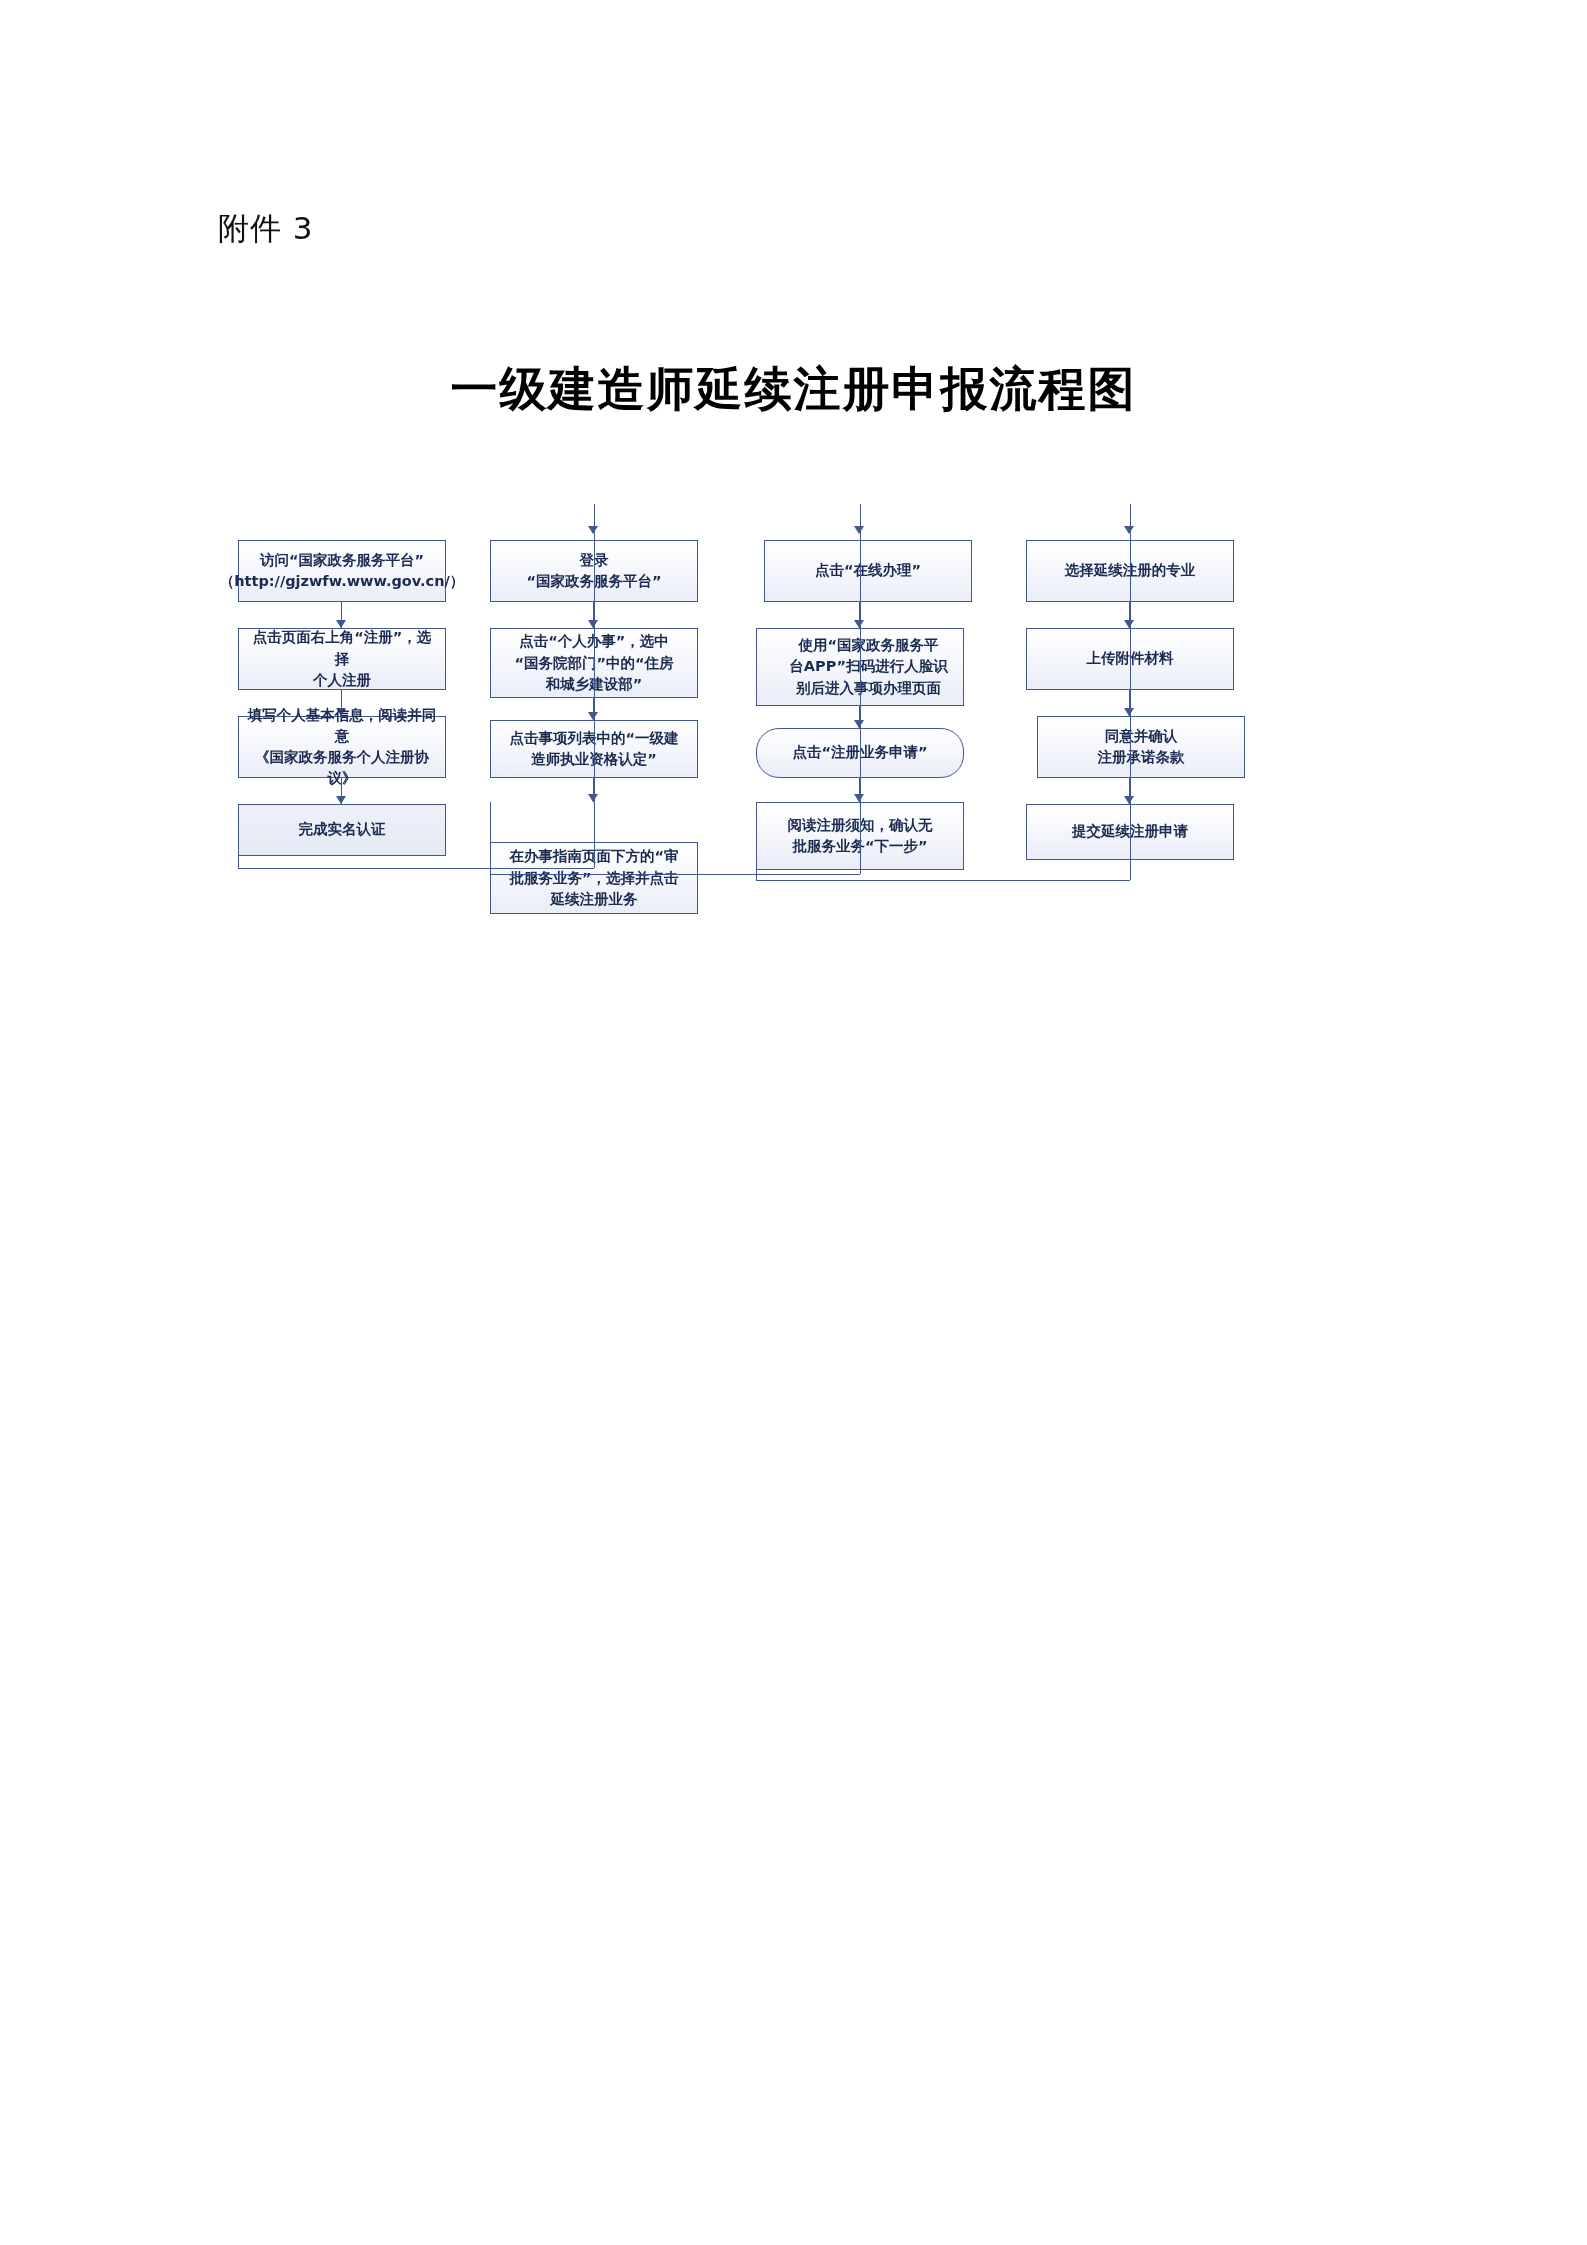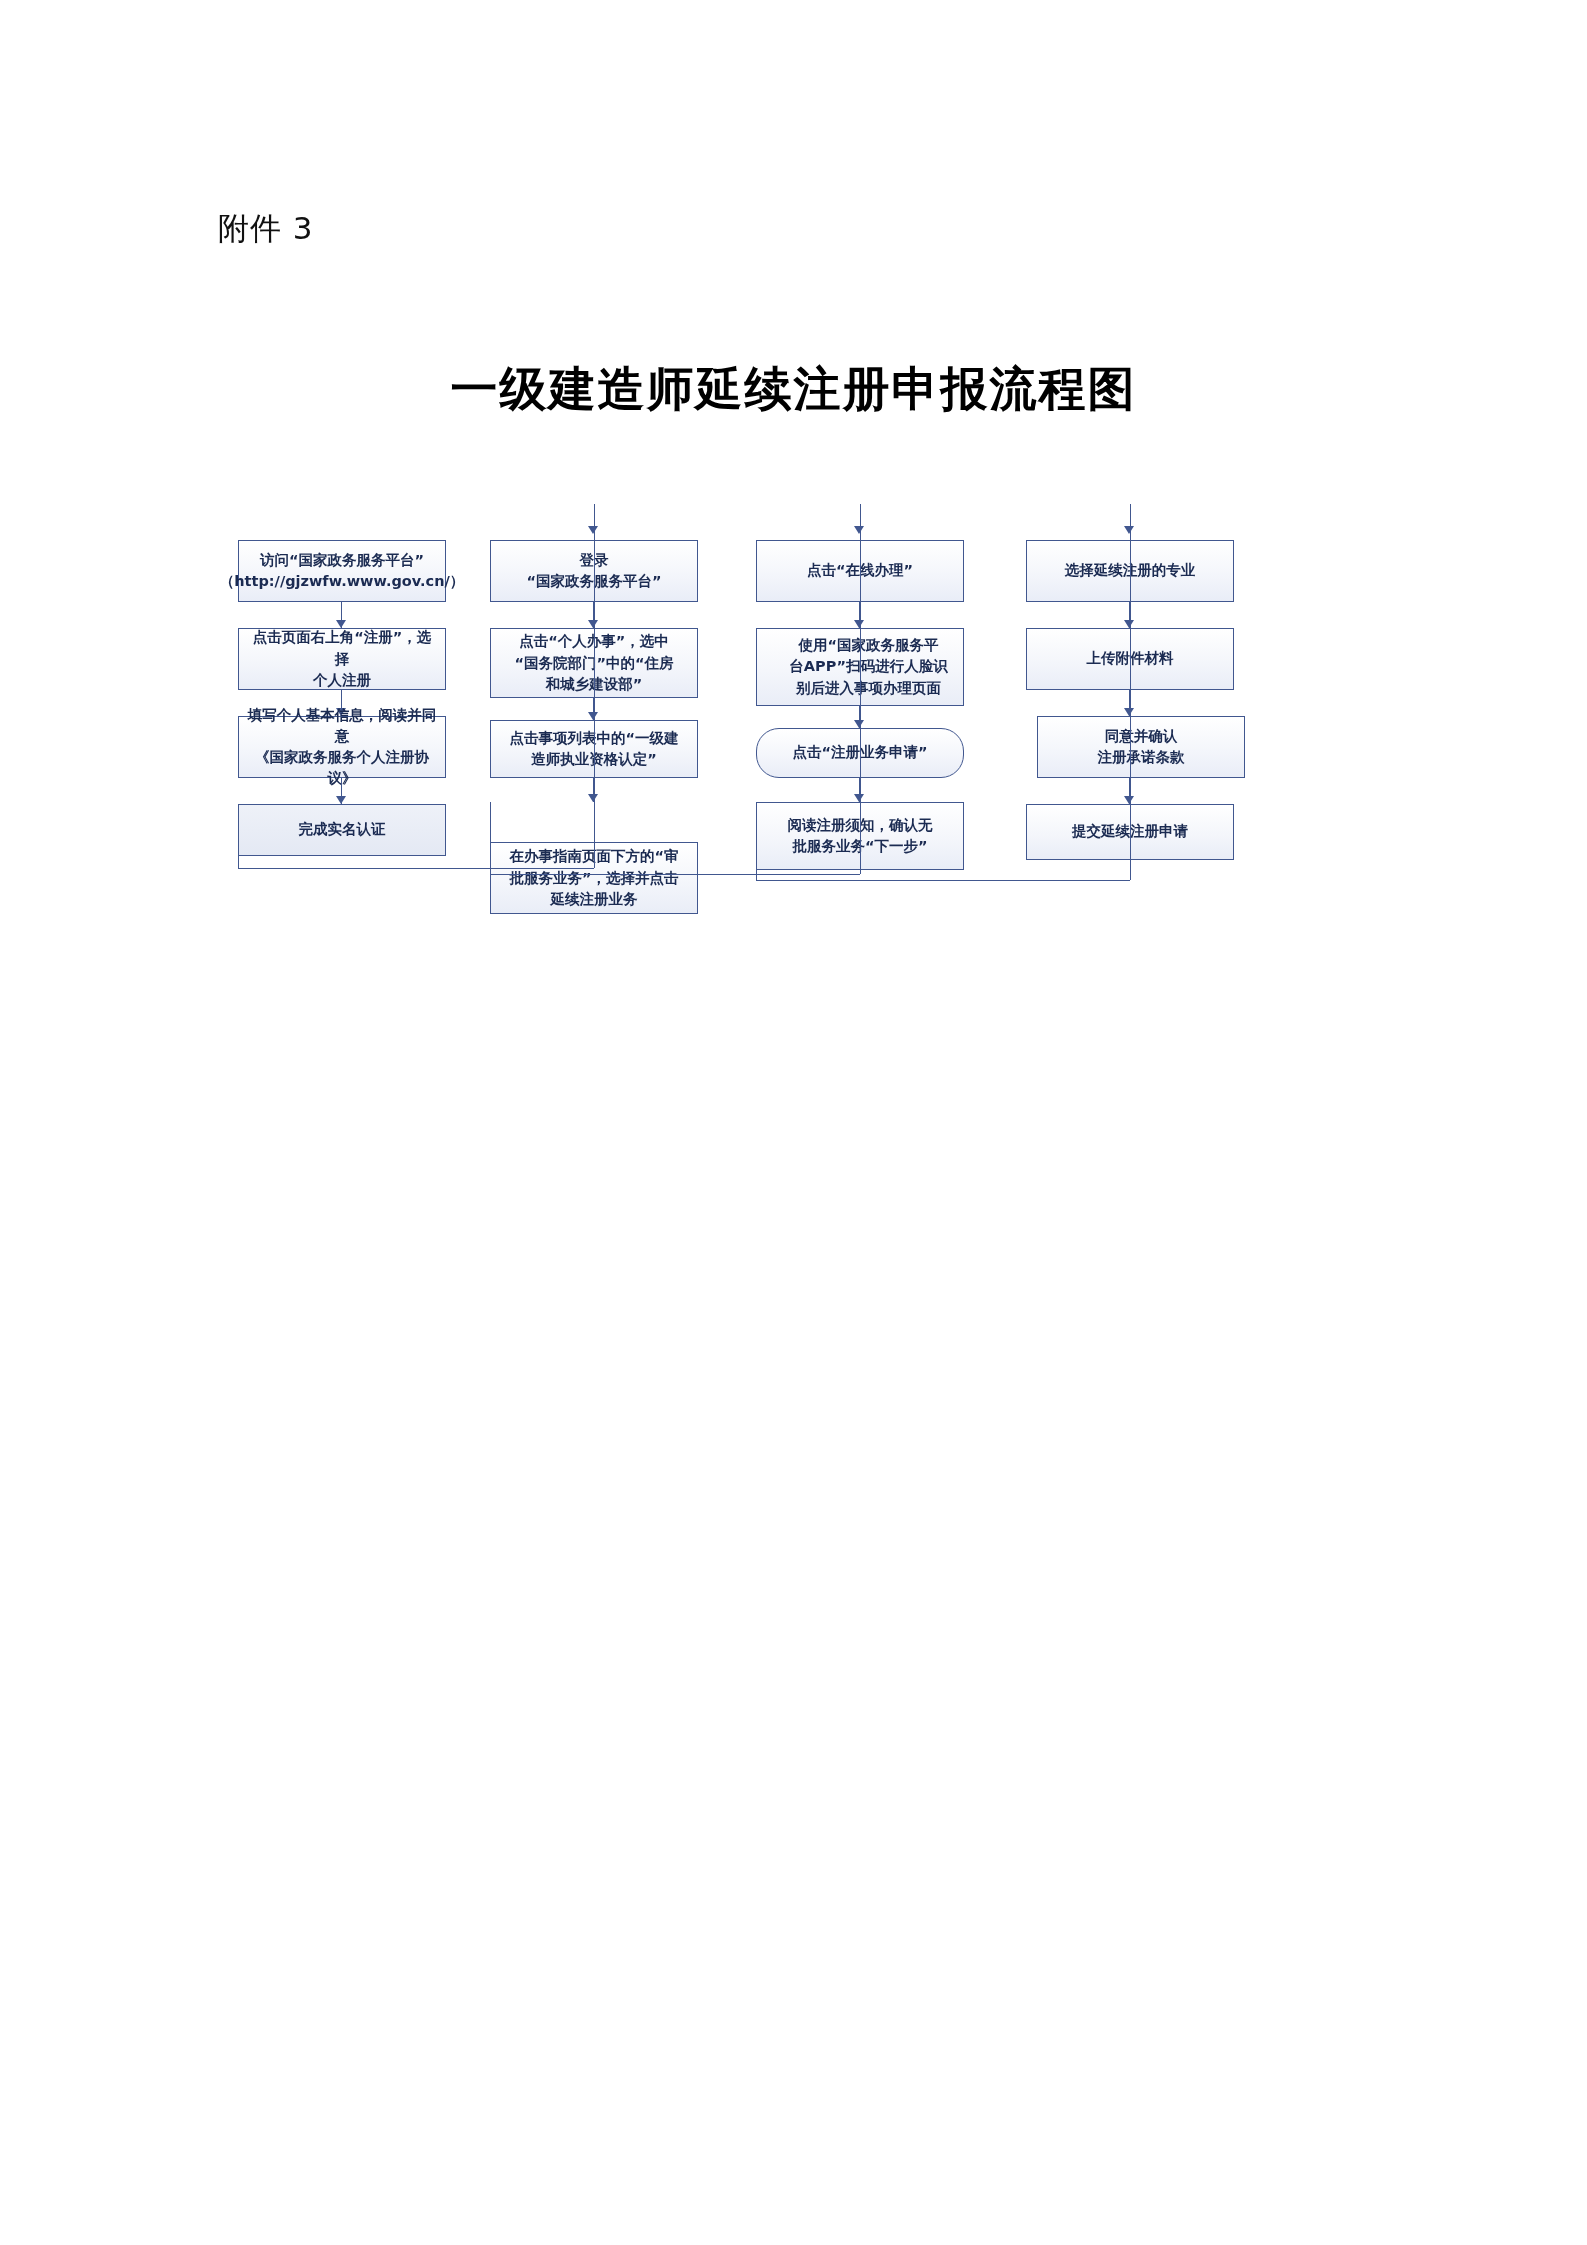--- a/index.html
+++ b/index.html
@@ -156,21 +156,21 @@
 造师执业资格认定”</div>
       <div class="vconn" style="left:103px; top:238px; height:24px;"></div>
       <div class="arrowhead-down" style="left:98px; top:254px;"></div>
 
       <div class="node" style="left:0; top:262px; height:72px;margin-top:40px;">在办事指南页面下方的“审
 批服务业务”，选择并点击
 延续注册业务</div>
     </div>
 
     <div class="col col-3">
-      <div class="node" style="left:0; top:0; height:62px;">点击“在线办理”</div>
+      <div class="node" style="left:8px; top:0; height:62px;">点击“在线办理”</div>
       <div class="vconn" style="left:103px; top:62px; height:26px;"></div>
       <div class="arrowhead-down" style="left:98px; top:80px;"></div>
 
       <div class="node" style="left:0; top:88px; height:78px;padding-left:25px;">使用“国家政务服务平
 台APP”扫码进行人脸识
 别后进入事项办理页面</div>
       <div class="vconn" style="left:103px; top:166px; height:22px;"></div>
       <div class="arrowhead-down" style="left:98px; top:180px;"></div>
 
       <div class="node" style="left:0; top:188px; height:50px;border-radius:23px;">点击“注册业务申请”</div>

